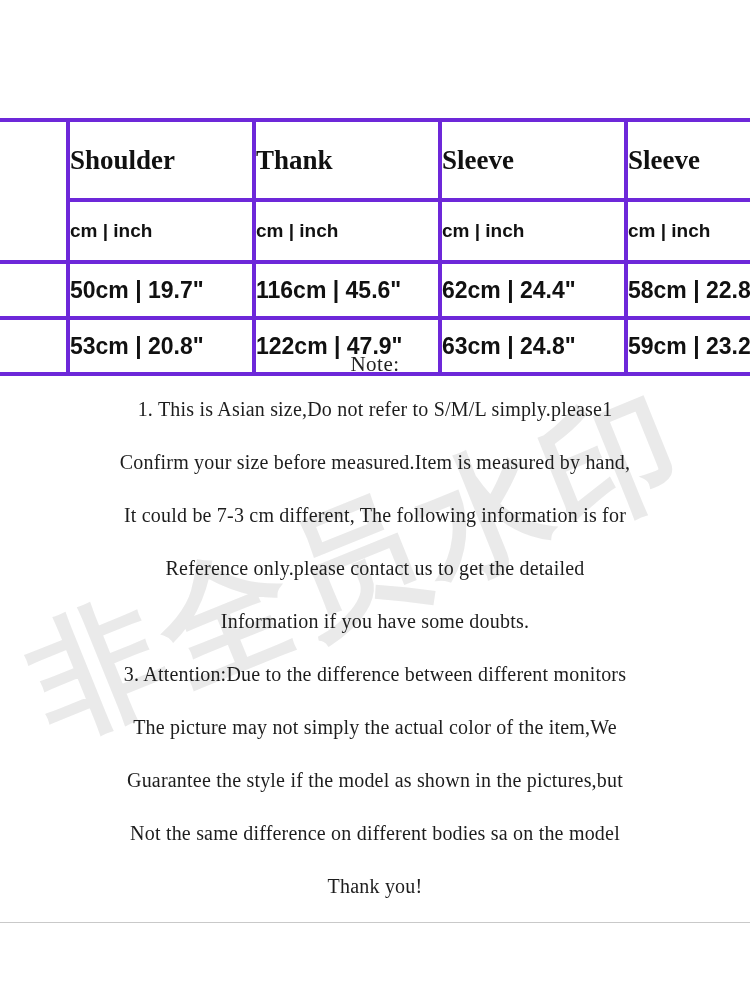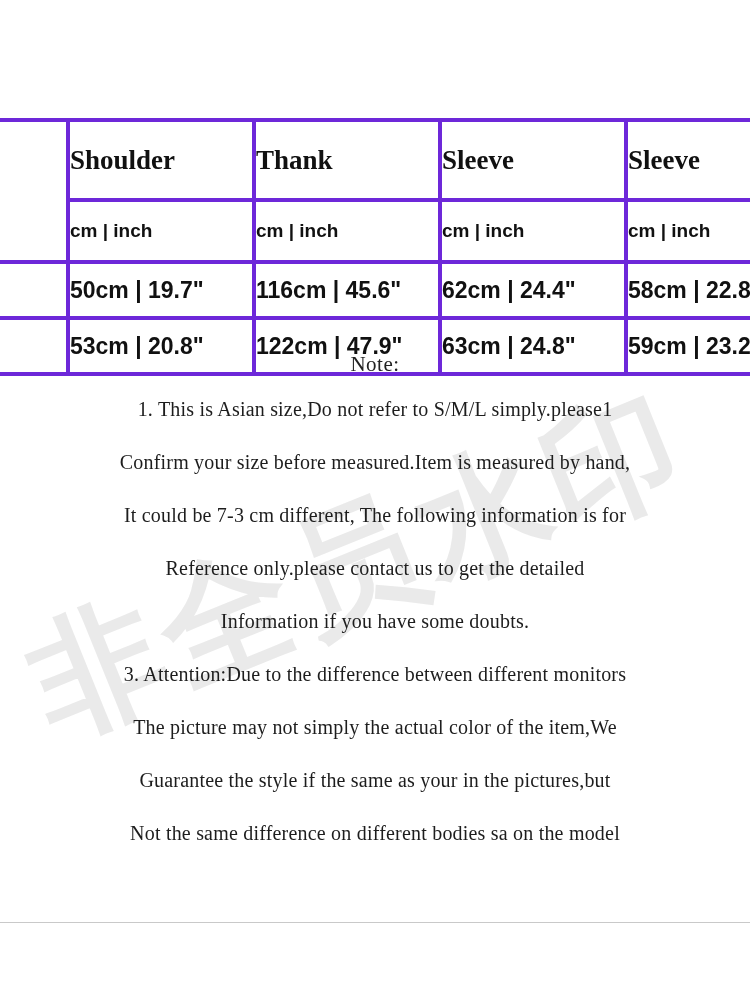--- a/index.html
+++ b/index.html
@@ -190,19 +190,20 @@
 
   <div class="note-block">
     <div class="note-title">Note:</div>
     <p class="note-line">1.  This is Asian size,Do not refer to S/M/L simply.please1</p>
     <p class="note-line">Confirm your size before measured.Item is measured by hand,</p>
     <p class="note-line">It could be 7-3 cm different, The following information is for</p>
     <p class="note-line">Reference only.please contact us to get the detailed</p>
     <p class="note-line">Information if you have some doubts.</p>
     <p class="note-line">3.  Attention:Due to the difference between different monitors</p>
     <p class="note-line">The picture may not simply the actual color of the item,We</p>
-    <p class="note-line">Guarantee the style if the same as your in the pictures,but</p>
+    <p class="note-line">Guarantee the style if the model as shown in the pictures,but</p>
     <p class="note-line">Not the same difference on different bodies sa on the model</p>
+    <p class="note-line">Thank you!</p>
   </div>
 
   <div class="bottom-rule"></div>
 
 </div>
 
 </body></html>

